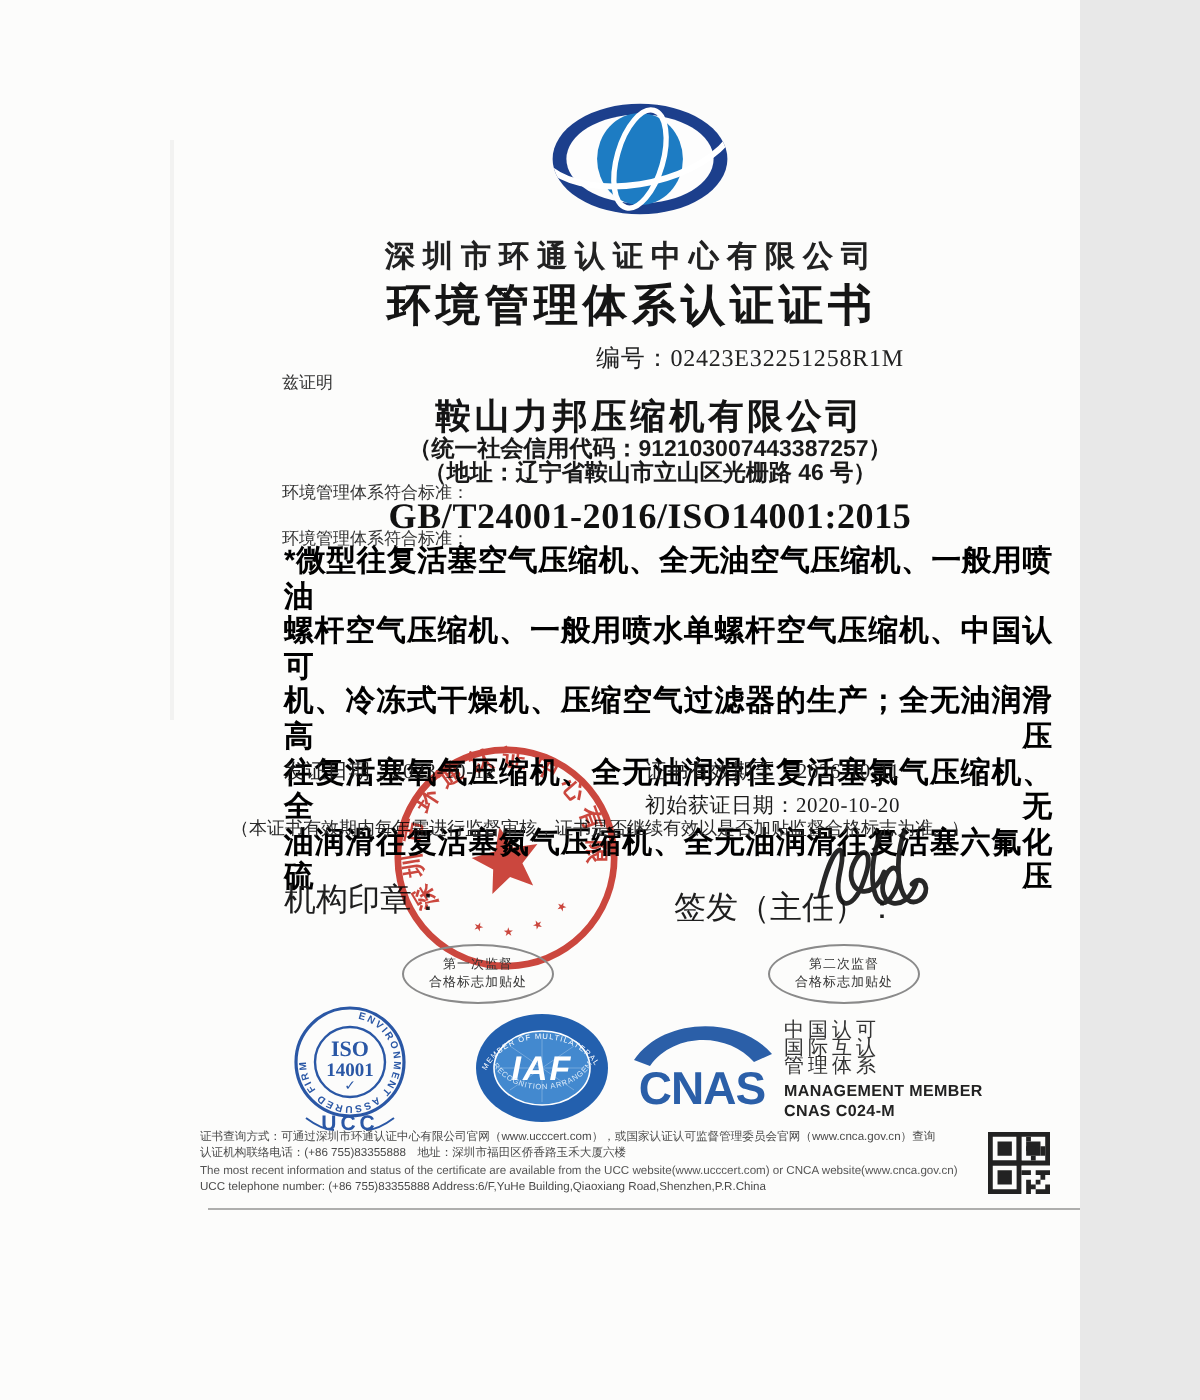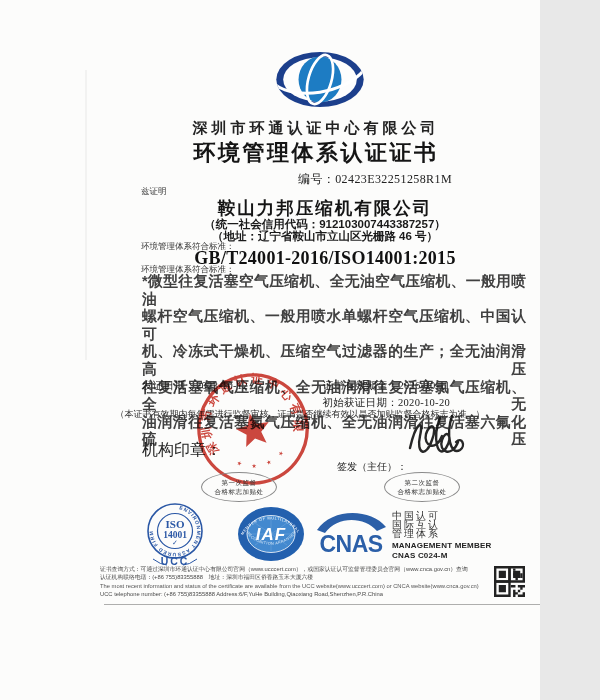--- a/index.html
+++ b/index.html
@@ -14,30 +14,30 @@
   .cert-title{left:20px;top:138px;width:592px;font-size:22px;font-weight:bold;letter-spacing:2.5px;color:#151515}
   .cert-no{right:88px;top:171px;font-size:12px;letter-spacing:.4px;color:#222}
   .small-label{font-size:8.5px;color:#333;font-family:"Liberation Serif",serif}
   .intro{left:141px;top:186px}
   .company{left:30px;top:196px;width:590px;font-size:17.5px;letter-spacing:2px;color:#141414}
   .credit{left:30px;top:217px;width:590px;font-size:11.5px;color:#1a1a1a}
   .addr{left:30px;top:229px;width:590px;font-size:11.5px;color:#1a1a1a}
   .std-label{left:141px;top:241px}
   .std-value{left:30px;top:248px;width:590px;font-size:18px;letter-spacing:.3px;color:#111}
   .scope-label{left:141px;top:264px}
-  .scope{left:142px;top:273px;width:384px;font-size:14.8px;font-weight:bold;line-height:17.6px;color:#404040}
+  .scope{left:142px;top:273px;width:384px;font-size:14.8px;font-weight:bold;line-height:17.6px;color:#000000}
   .scope-line{text-align:justify;text-align-last:justify;text-justify:inter-character}
   .scope-last{text-align:center;text-align-last:center}
   .date-line{font-size:10.5px;color:#1c1c1c;font-family:"Liberation Serif",serif;letter-spacing:.3px}
   .issue-date{left:142px;top:379px}
   .valid-until{right:90px;top:379px}
   .initial-date{right:90px;top:396px}
   .note{left:55px;top:408px;width:490px;font-size:9px;color:#2a2a2a;font-family:"Liberation Serif",serif}
   .seal-label{left:142px;top:440px;font-size:16px;font-family:"Liberation Serif",serif}
-  .sign-label{left:337px;top:460px;font-size:10px;font-family:Liberation Serif, serif}
+  .sign-label{left:337px;top:444px;font-size:16px;font-family:Liberation Serif, serif}
   .stamp{left:194px;top:370px;transform:rotate(-12deg);opacity:.9;mix-blend-mode:multiply}
   .signature{left:400px;top:406px}
   .oval{width:74px;height:28px;border:1px solid #8a8a8a;border-radius:50%;
         display:flex;flex-direction:column;align-items:center;justify-content:center;
         font-size:6.5px;line-height:1.4;color:#333;letter-spacing:.5px}
   .oval1{left:201px;top:472px}
   .oval2{left:384px;top:472px}
   .iso-logo{left:133px;top:501px}
   .iaf-logo{left:235px;top:503px}
   .cnas-logo{left:312px;top:506px}

